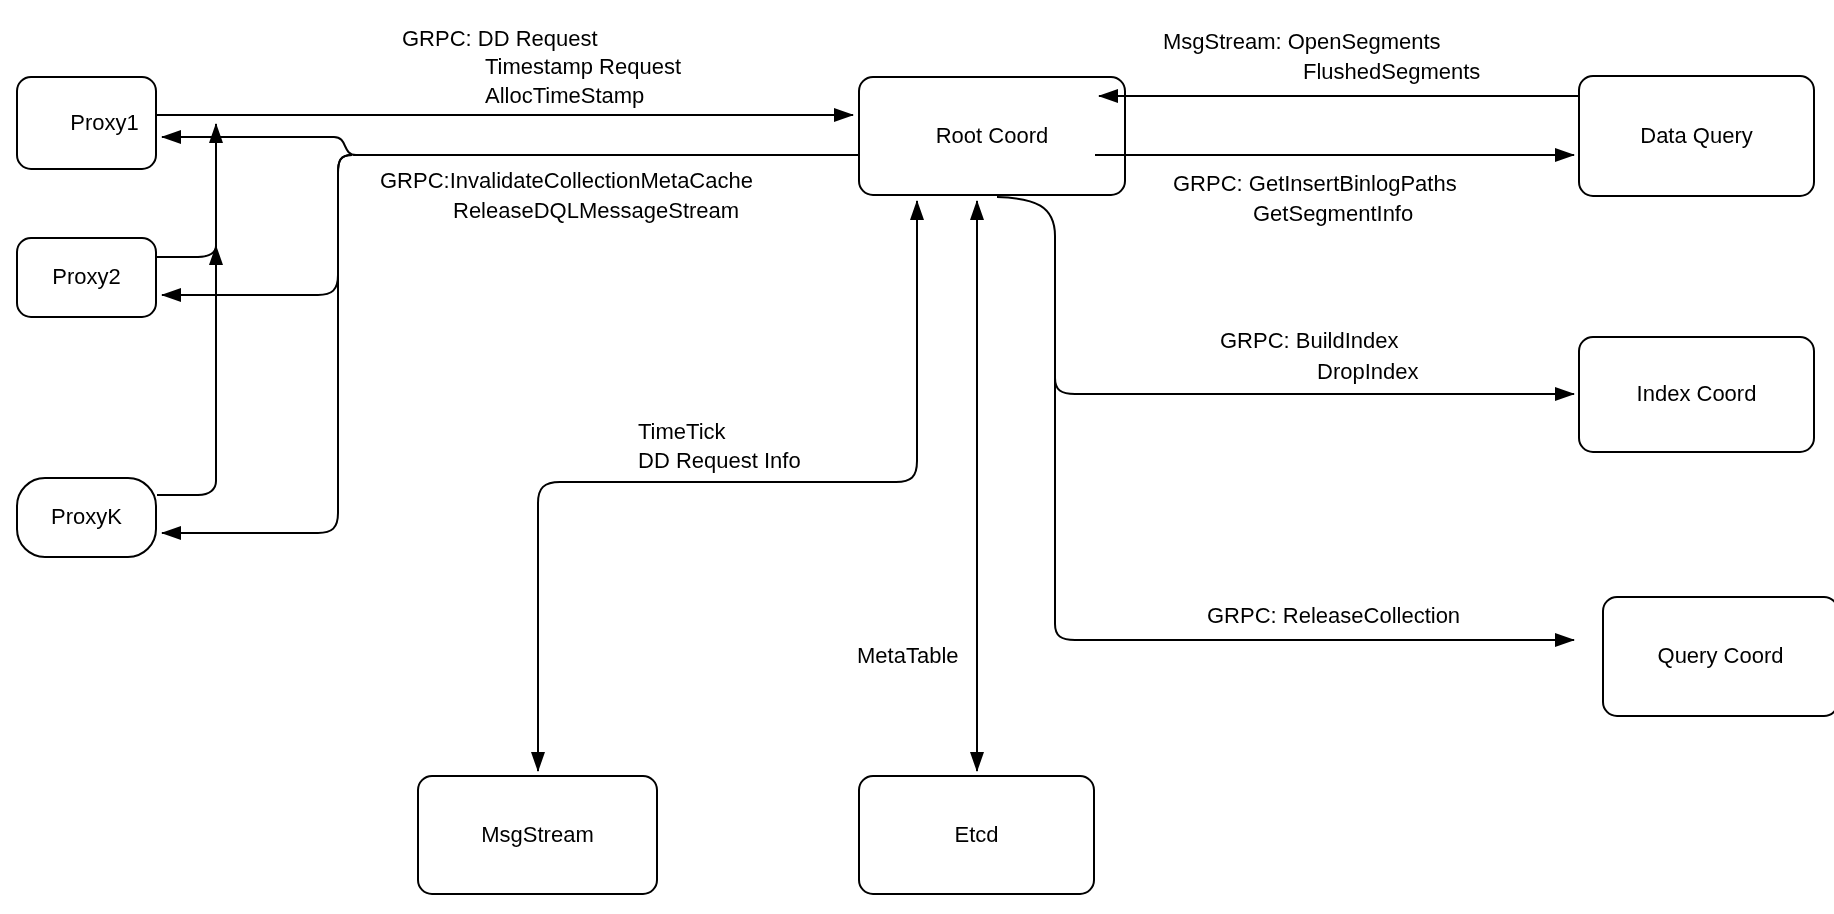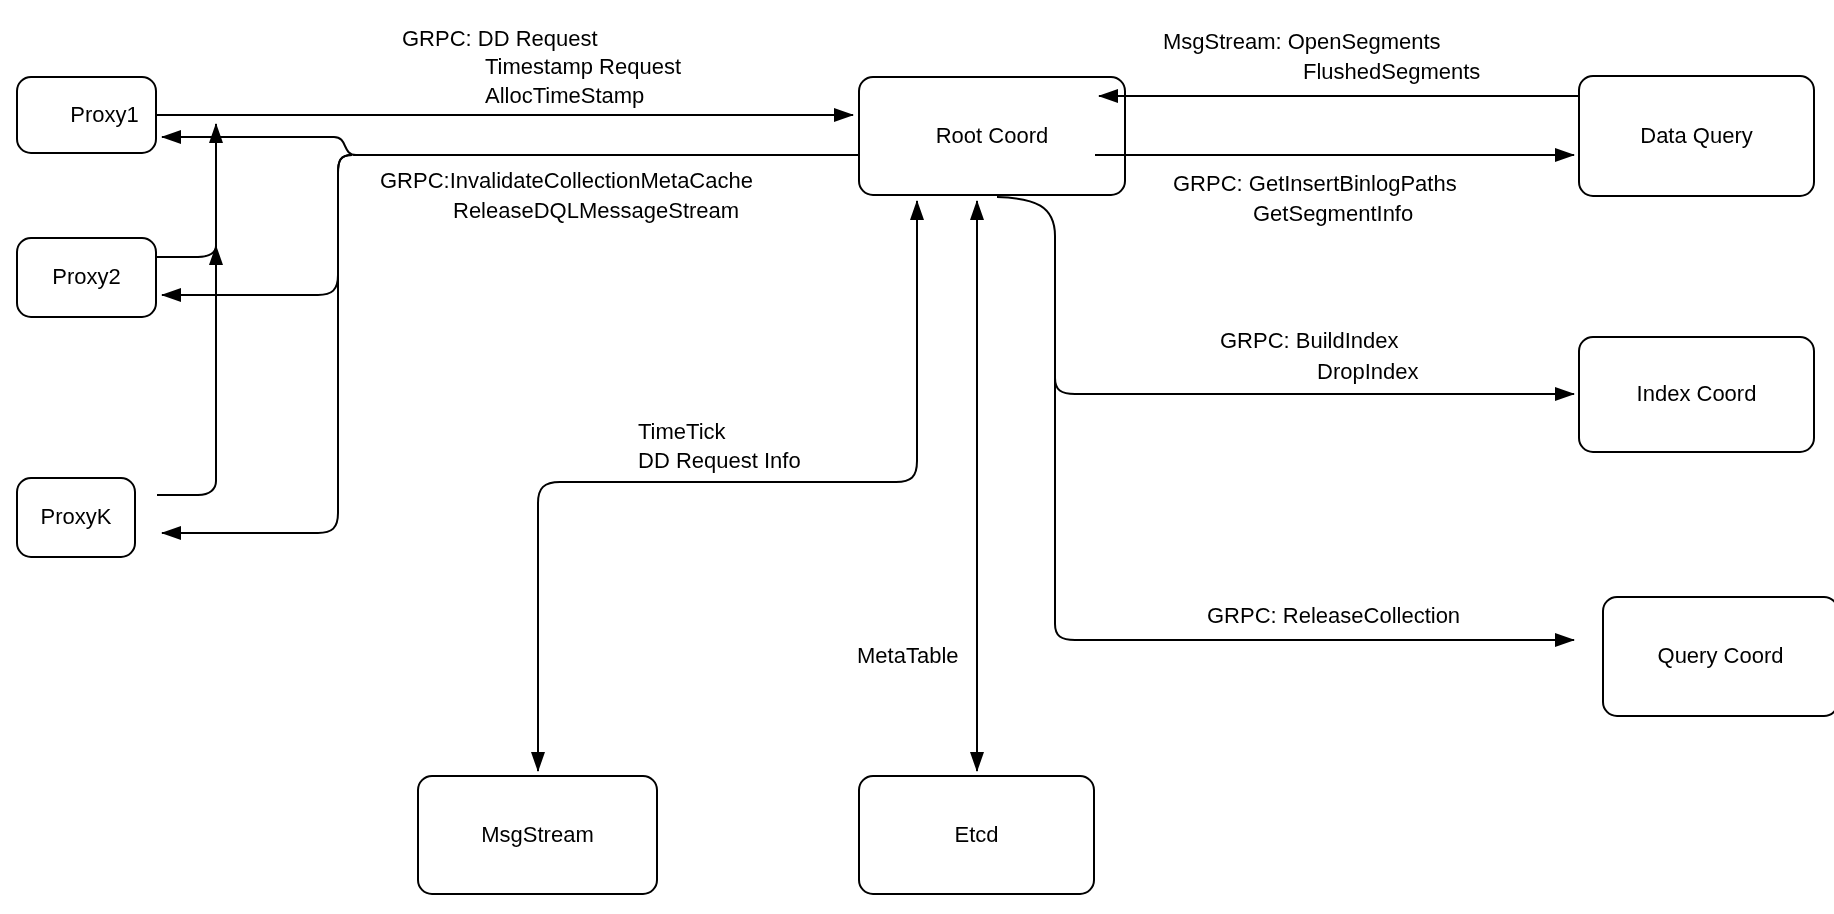--- a/index.html
+++ b/index.html
@@ -31,23 +31,23 @@
     line-height:1.2;
     white-space:nowrap;
     text-align:center;
   }
   #edges{
     position:absolute;
     left:0;top:0;
     pointer-events:none;
   }
   
-  #n-proxy1     {left:16px;  top:76px;  width:141px; height:78px;padding-left:36px;}
+  #n-proxy1     {left:16px;  top:76px;  width:141px; height:94px;padding-left:36px;}
   #n-proxy2     {left:16px;  top:237px; width:141px; height:81px;}
-  #n-proxyk     {left:16px;  top:477px; width:120px; height:81px;}
+  #n-proxyk     {left:16px;  top:477px; width:141px; height:81px;border-radius:29px;}
   #n-rootcoord  {left:858px; top:76px;  width:268px; height:120px;}
   #n-datacoord  {left:1578px;top:75px;  width:237px; height:122px;}
   #n-indexcoord {left:1578px;top:336px; width:237px; height:117px;}
   #n-querycoord {left:1578px;top:596px; width:237px; height:121px;margin-left:24px;}
   #n-msgstream  {left:417px; top:775px; width:241px; height:120px;}
   #n-etcd       {left:858px; top:775px; width:237px; height:120px;}
   
   #l-dd1  {left:402px; top:26px;}
   #l-dd2  {left:485px; top:54px;}
   #l-dd3  {left:485px; top:83px;}

